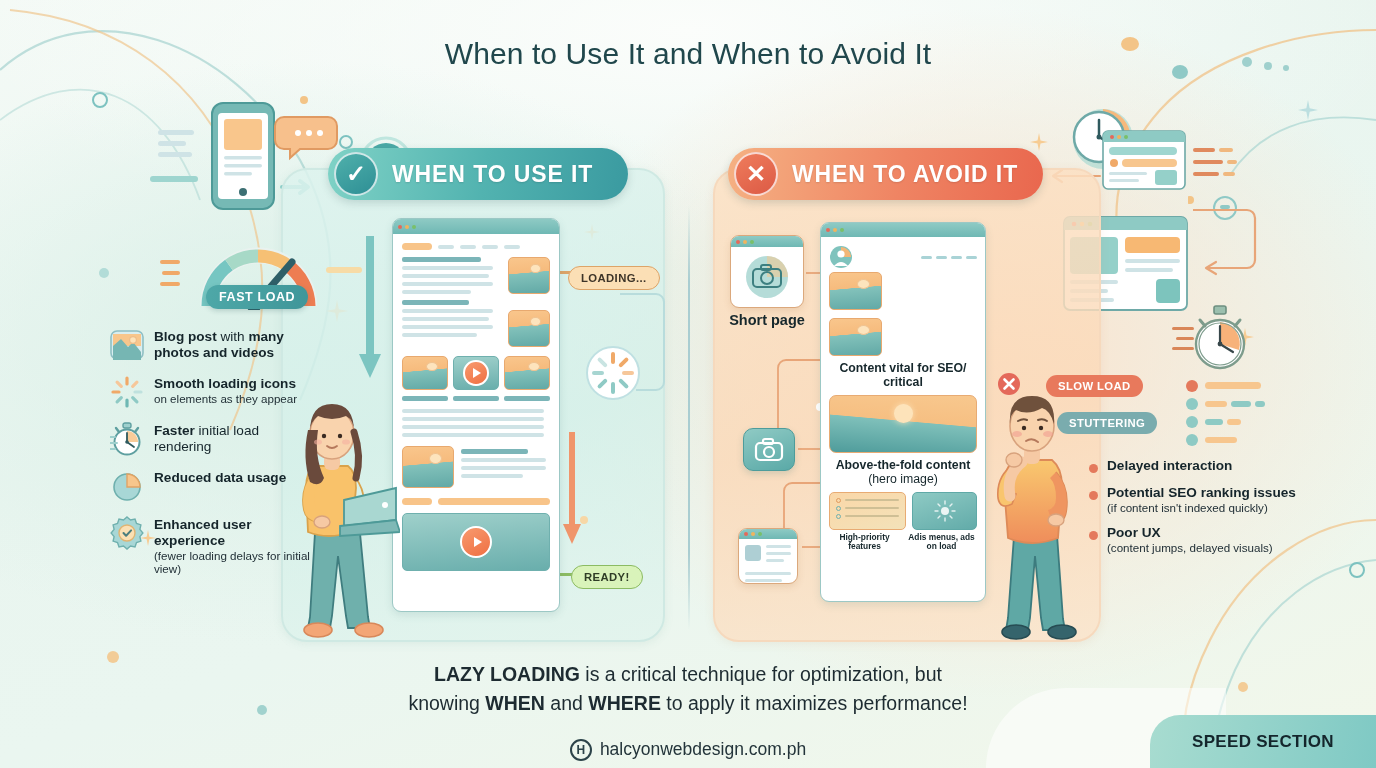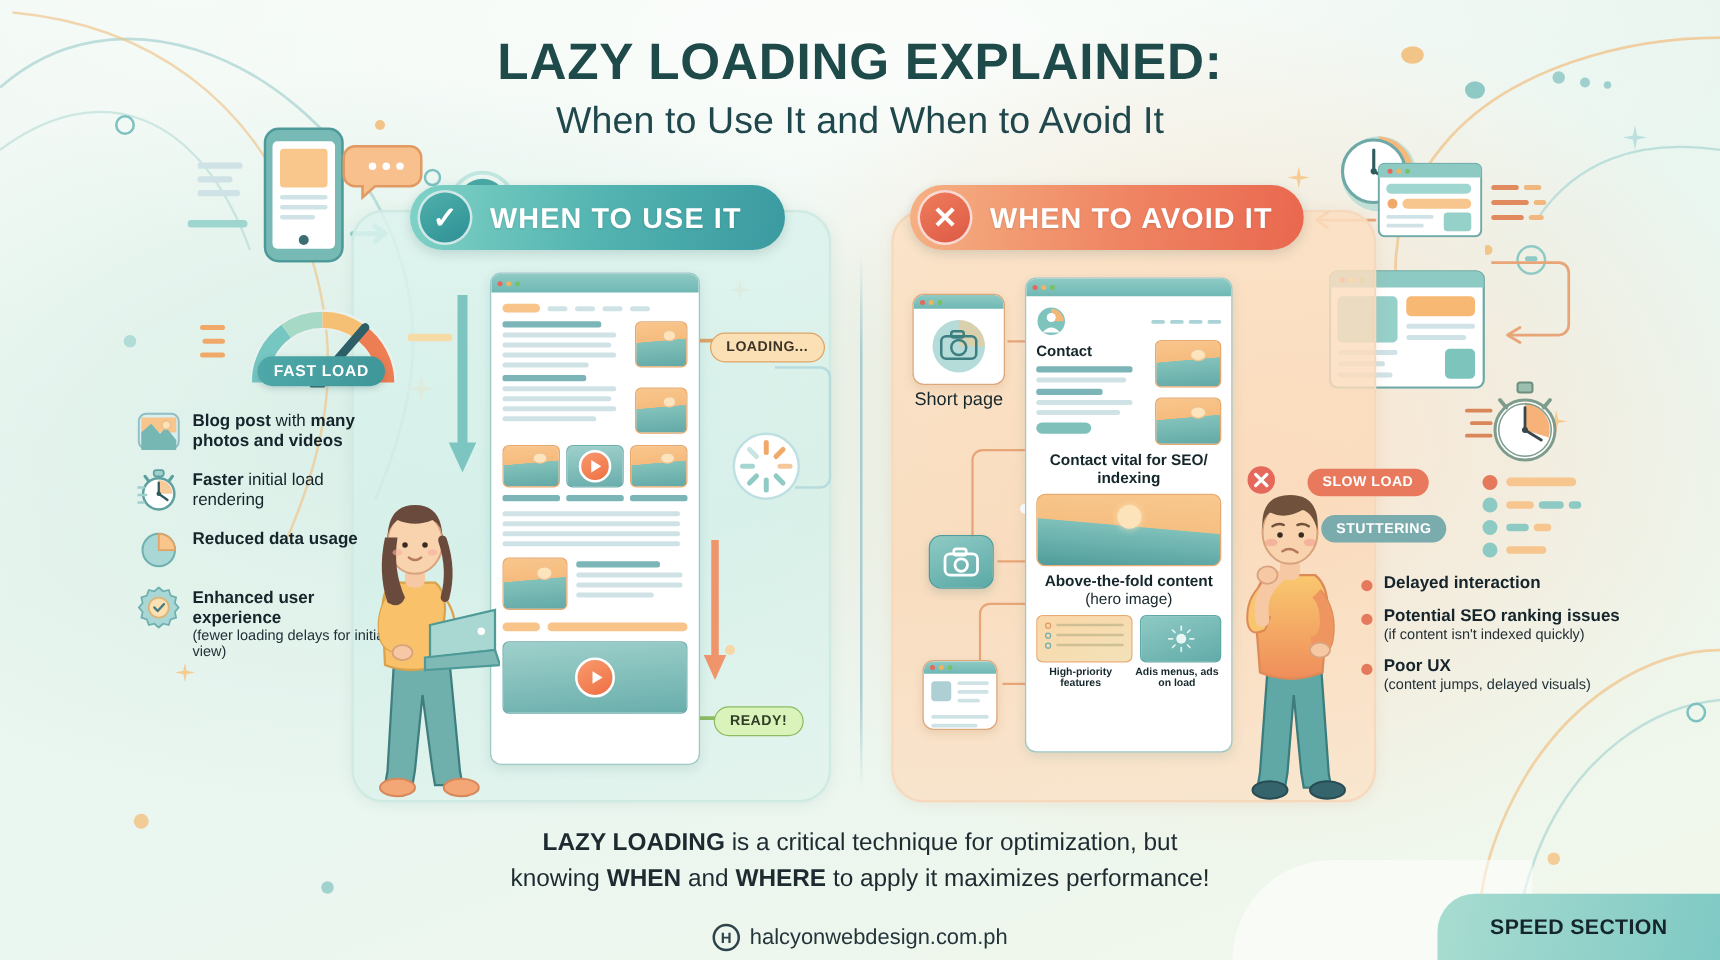--- a/index.html
+++ b/index.html
@@ -165,21 +165,21 @@
     background: #fde3ba; box-shadow: 0 0 6px rgba(253,227,186,.9);
   }
 
   
   .node {
     position: absolute; z-index: 18; border-radius: 9px;
     border: 1.6px solid #dba87c; background: #fff; overflow: hidden;
     box-shadow: 0 3px 7px rgba(170,110,60,.16);
   }
   .node-lbl {
-    position: absolute; text-align: center; font-size: 14.5px; font-weight: normal;
+    position: absolute; text-align: center; font-size: 14.5px; font-weight: bold;
     color: #16272c; line-height: 1.12; z-index: 18;
   }
   .camtile {
     position: absolute; z-index: 18; border-radius: 10px;
     background: linear-gradient(160deg,#8fcac4,#5aa9a7);
     border: 1.6px solid #4d9c9b; display: flex; align-items: center; justify-content: center;
     box-shadow: 0 3px 7px rgba(60,120,115,.2);
   }
 
   
@@ -368,21 +368,20 @@
     <rect x="20" y="39" width="18" height="6" rx="3" fill="#8ecac4"></rect>
     <rect x="42" y="39" width="14" height="6" rx="3" fill="#f7c68e"></rect>
     <circle cx="7" cy="60" r="6" fill="#8ecac4"></circle>
     <rect x="20" y="57" width="32" height="6" rx="3" fill="#f7c68e"></rect>
   </svg>
   <svg class="deco" style="left:1048px;top:168px;width:54px;height:16px" viewBox="0 0 54 16">
     <path d="M52 8 H6 M14 2 L5 8 L14 14" fill="none" stroke="#e8a578" stroke-width="2.2" stroke-linecap="round" stroke-linejoin="round"></path>
   </svg>
 
   <div id="title-block">
-    <div id="main-title">LAZY LOADING EXPLAINED:</div>
     <div id="sub-title">When to Use It and When to Avoid It</div>
   </div>
 
   <div class="panel" id="panel-use"></div>
   <div class="panel" id="panel-avoid"></div>
   <div id="panel-divider"></div>
 
   <div class="hdr-pill" id="hdr-use">
     <div class="hdr-badge">✓</div>
     <div class="hdr-text">WHEN TO USE IT</div>
@@ -413,20 +412,35 @@
 
   <div id="list-use">
       <div class="bitem">
         <div class="bicon"><svg width="34" height="34" viewBox="0 0 34 34">
       <rect x="1" y="3" width="32" height="28" rx="6" fill="#d9eef0" stroke="#8fbfc4" stroke-width="1.6"></rect>
       <path d="M3 6 h28 v12 h-28 z" fill="#f8c68c"></path>
       <path d="M3 18 l8 -7 l7 8 l5 -5 l8 10 v8 h-28 z" fill="#76b6b3"></path>
       <circle cx="23" cy="12" r="3.4" fill="#fde3ba" stroke="#edbd8a" stroke-width="1.2"></circle>
     </svg></div>
         <div class="btxt"><b>Blog post</b><span> with </span><b>many photos and videos</b></div>
+      </div>
+      <div class="bitem">
+        <div class="bicon"><svg width="34" height="34" viewBox="0 0 34 34">
+      <g stroke-linecap="round" stroke-width="3.2">
+        <path d="M17 3 V9" stroke="#f0a968"></path>
+        <path d="M26.9 7.1 L22.7 11.3" stroke="#f6c79a"></path>
+        <path d="M31 17 H25" stroke="#bfe1de"></path>
+        <path d="M26.9 26.9 L22.7 22.7" stroke="#8fcac5"></path>
+        <path d="M17 31 V25" stroke="#6fb8b4"></path>
+        <path d="M7.1 26.9 L11.3 22.7" stroke="#8fcac5"></path>
+        <path d="M3 17 H9" stroke="#f0a968"></path>
+        <path d="M7.1 7.1 L11.3 11.3" stroke="#f6c79a"></path>
+      </g>
+    </svg></div>
+        <div class="btxt"><b>Smooth loading icons</b><div class="bsub">on elements as they appear</div></div>
       </div>
       <div class="bitem">
         <div class="bicon"><svg width="34" height="34" viewBox="0 0 34 34">
       <rect x="13" y="1" width="8" height="5" rx="2" fill="#9fd0cd" stroke="#5e9fa0" stroke-width="1.4"></rect>
       <circle cx="17" cy="20" r="12.5" fill="#fff" stroke="#5e9fa0" stroke-width="2"></circle>
       <path d="M17 20 L17 9 A11 11 0 0 1 28 20 Z" fill="#f7c68e" opacity=".9"></path>
       <path d="M17 20 L17 11 M17 20 L24 25" stroke="#2f5a5e" stroke-width="1.8" stroke-linecap="round"></path>
       <circle cx="17" cy="20" r="1.8" fill="#2f5a5e"></circle>
       <path d="M6 6 l3 4 M28 6 l-3 4" stroke="#5e9fa0" stroke-width="2.4" stroke-linecap="round"></path>
       <path d="M0 15 h5 M0 21 h7 M0 27 h5" stroke="#9fd0cd" stroke-width="2" stroke-linecap="round"></path>
@@ -656,36 +670,27 @@
           <path d="M5 21 q7 -8 14 0 z" fill="#fff"></path>
         </svg>
         <div style="display:flex;gap:4px">
           <div style="width:11px;height:3px;border-radius:2px;background:#a9d3d6"></div>
           <div style="width:11px;height:3px;border-radius:2px;background:#a9d3d6"></div>
           <div style="width:11px;height:3px;border-radius:2px;background:#a9d3d6"></div>
           <div style="width:11px;height:3px;border-radius:2px;background:#a9d3d6"></div>
         </div>
       </div>
       <div style="display:flex;gap:7px">
-        <div style="flex:1">
-          <div class="mr-title">Contact</div>
-          <div class="line dark" style="width:88%"></div>
-          <div class="line" style="width:82%"></div>
-          <div class="line dark" style="width:60%;margin-top:5px"></div>
-          <div class="line" style="width:88%"></div>
-          <div class="line" style="width:76%"></div>
-          <div style="margin-top:6px;height:9px;width:44px;border-radius:5px;background:#7fc0bb"></div>
-        </div>
         <div style="width:53px">
           <div class="thumb" style="height:38px;margin-bottom:8px"></div>
           <div class="thumb" style="height:38px"></div>
         </div>
       </div>
       <div class="cap">
-        <span>Contact vital for SEO/ indexing</span>
+        <span>Content vital for SEO/ critical</span>
       </div>
       <div class="hero"></div>
       <div class="cap">
         <span>Above-the-fold content</span><span class="reg"> (hero image)</span>
       </div>
       <div style="display:flex;gap:6px">
         <div style="flex:1;height:38px;border-radius:5px;border:1px solid #e8ab73;background:linear-gradient(160deg,#fad7a8,#f3e2b9);padding:5px 6px">
           <div style="display:flex;align-items:center;gap:4px;margin-bottom:3px">
               <span style="width:5px;height:5px;border-radius:50%;border:1.4px solid #e09a5e;display:inline-block"></span>
               <span style="flex:1;height:2.6px;border-radius:1.3px;background:#cfbf95"></span>

